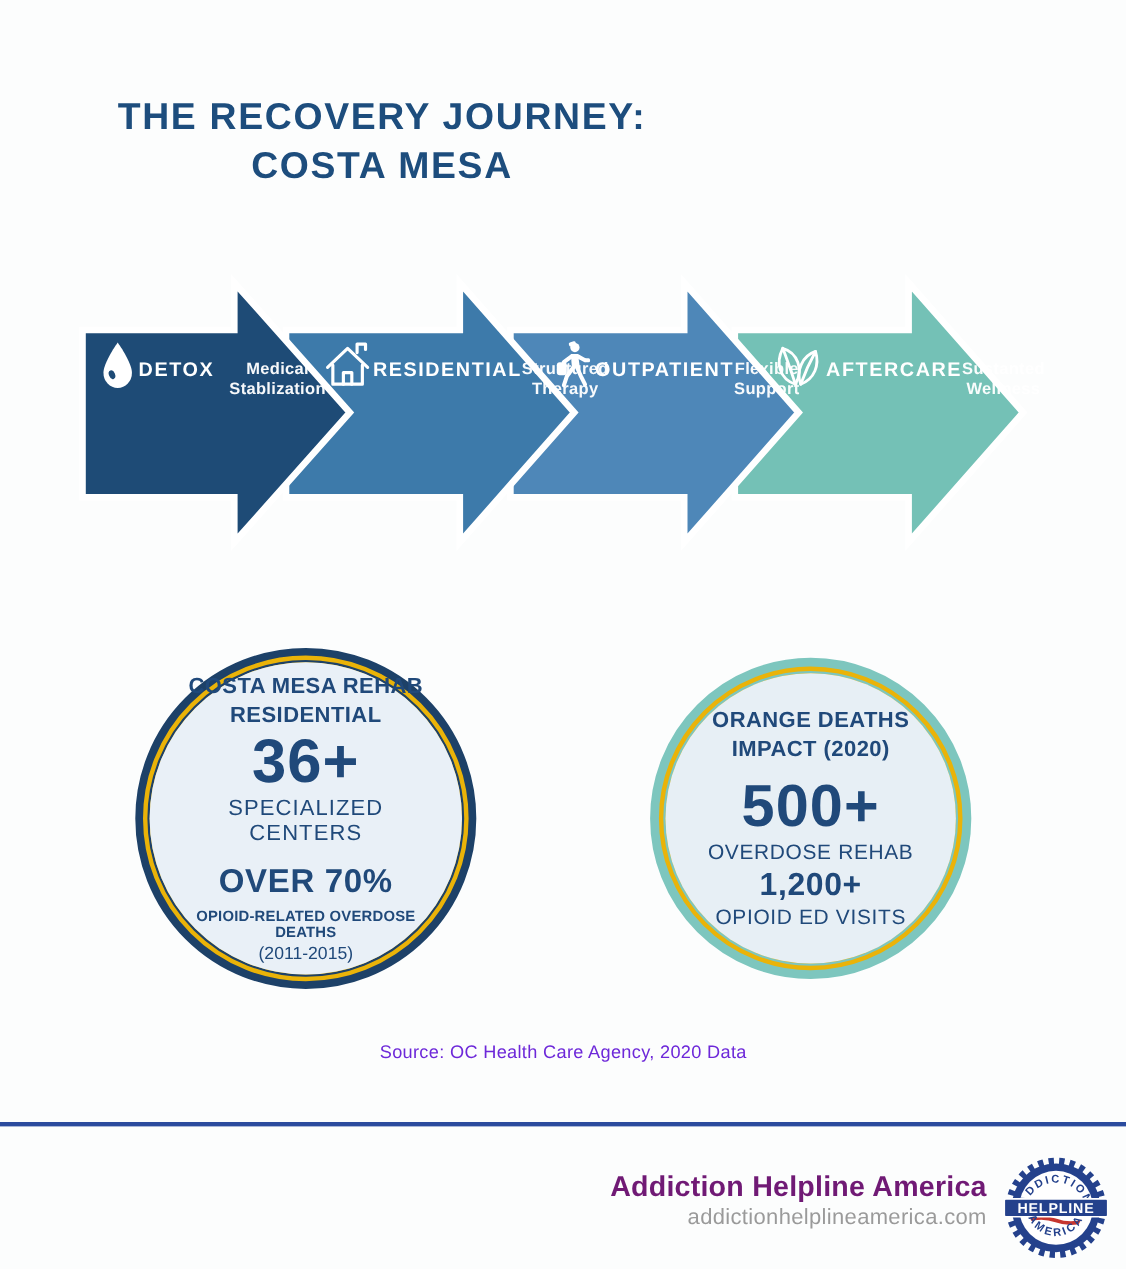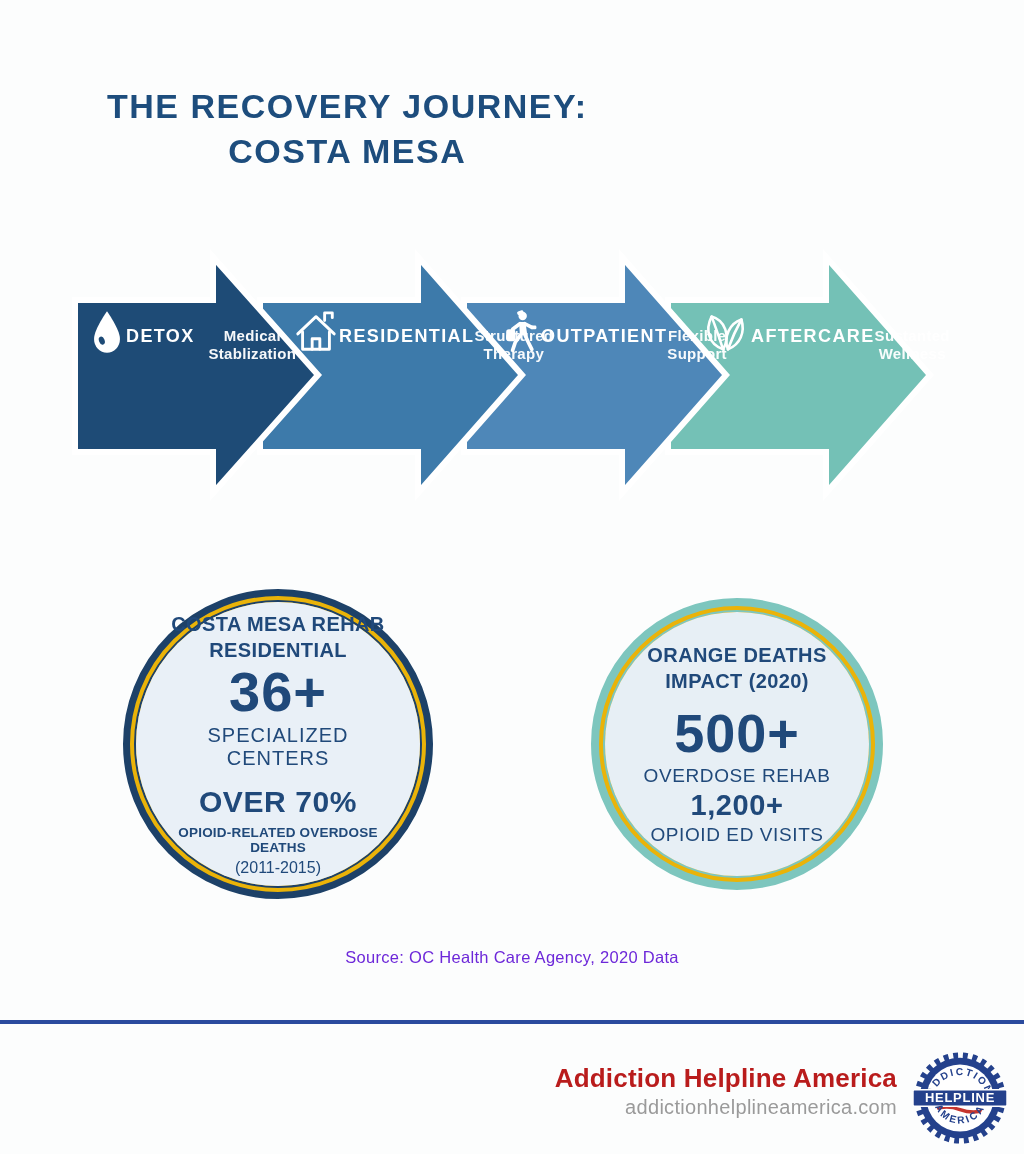--- a/index.html
+++ b/index.html
@@ -168,21 +168,21 @@
         <div class="small-cap-2b">OPIOID ED VISITS</div>
       </div>
     </div>
   </div>
 
   <div class="source-note" style="color: #6d28d9;">Source: OC Health Care Agency, 2020 Data</div>
 
   <div class="footer-divider" style="background: rgb(43, 75, 158);"></div>
 
   <div class="brand-block">
-    <div class="brand-name" style="color: #b91c1c;">Addiction Helpline America</div>
+    <div class="brand-name" style="color: #701a75;">Addiction Helpline America</div>
     <div class="brand-site" style="color: rgb(154, 154, 154);">addictionhelplineamerica.com</div>
   </div>
 
   <svg class="brand-badge" viewBox="0 0 100 100">
     <defs>
       <path id="arcTop" d="M 21 55 A 29 29 0 1 1 79 55" fill="none"></path>
       <path id="arcBottom" d="M 23 56 A 28 28 0 0 0 77 56" fill="none"></path>
       <clipPath id="centerClip">
           <circle cx="50" cy="51" r="26"></circle>
         </clipPath>

